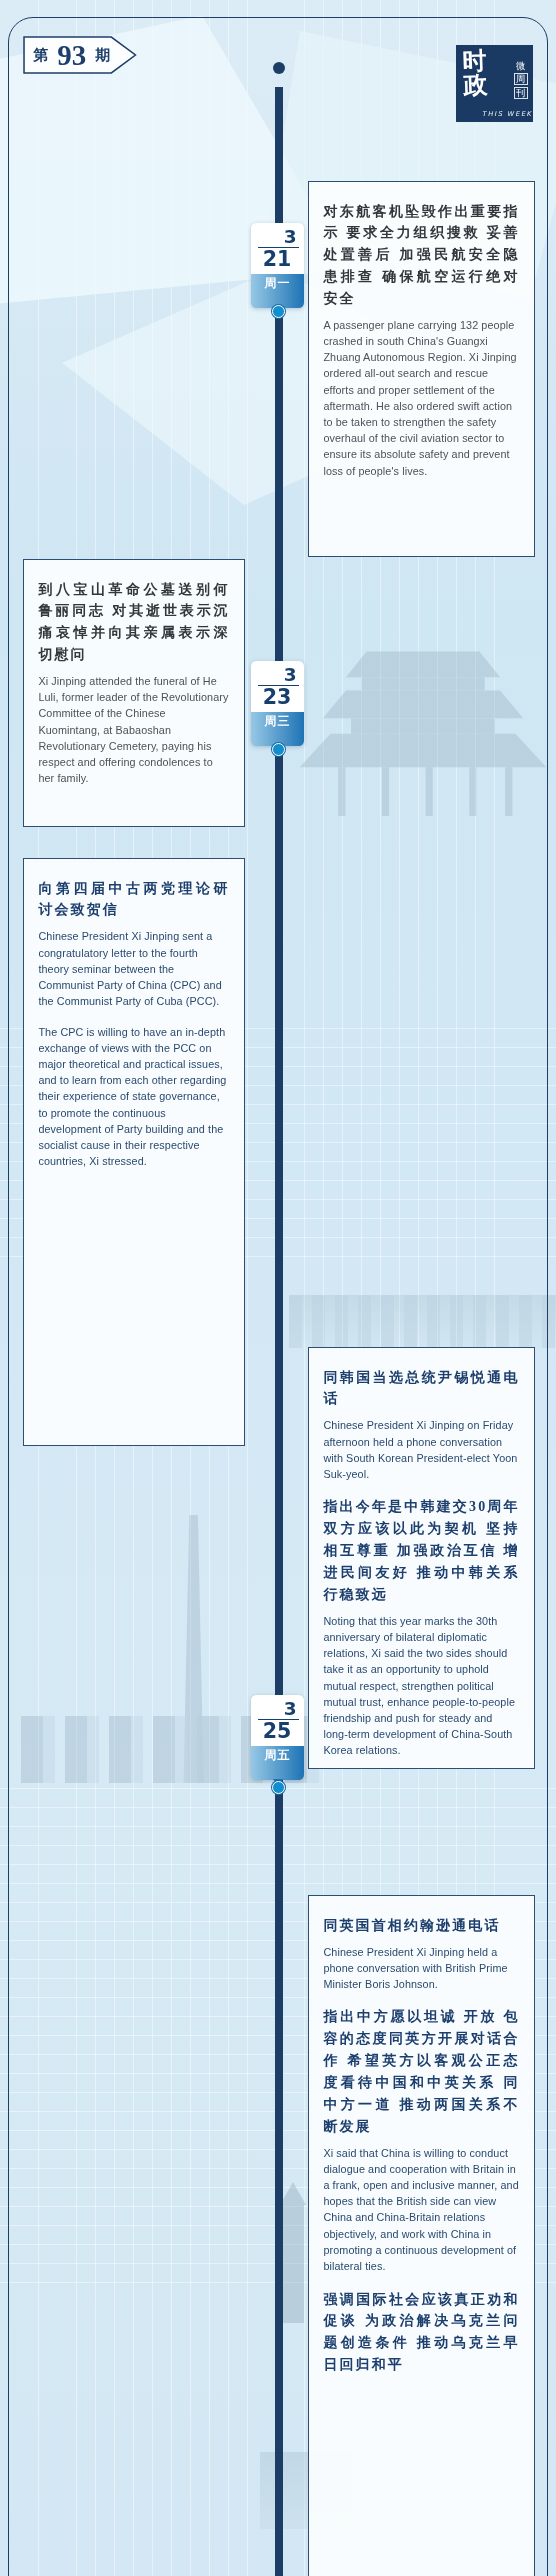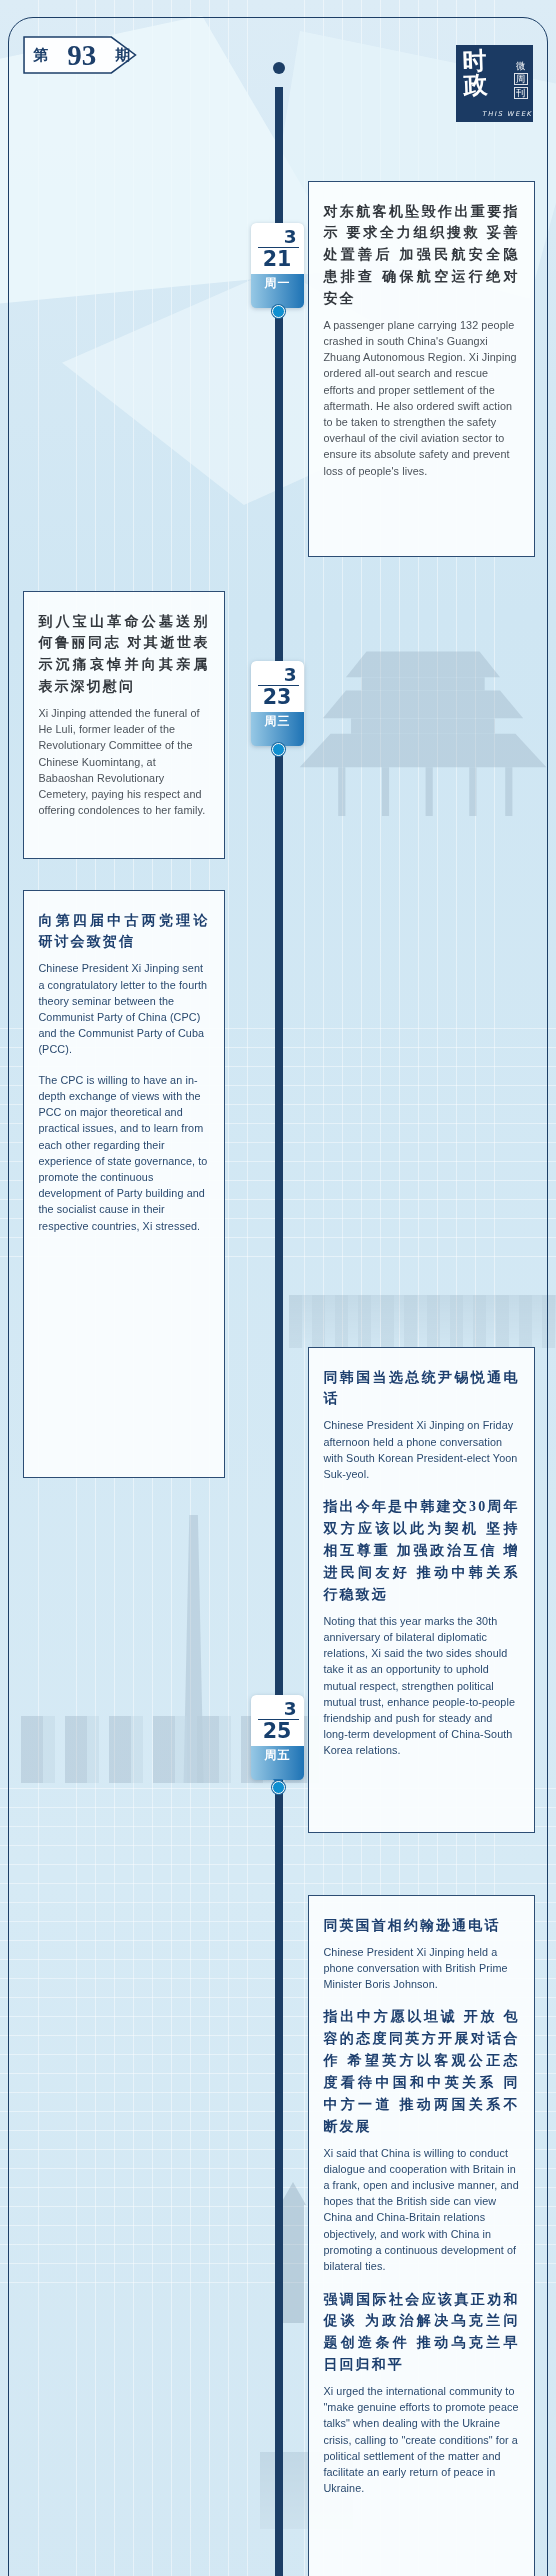--- a/index.html
+++ b/index.html
@@ -23,21 +23,21 @@
 
   
   .frame{position:absolute;left:8.2px;top:17px;width:538px;height:3370px;z-index:2;
          border:1.5px solid #1c3e66;border-radius:25px;pointer-events:none;}
 
   
   .issue{position:absolute;left:23px;top:36px;width:114px;height:38px;z-index:6;}
   .issue svg{position:absolute;inset:0;}
   .issue-text{position:absolute;inset:0;display:flex;align-items:center;padding-left:10.3px;color:#1d3f6a;}
   .issue-pre,.issue-suf{font-family:"Liberation Serif","DejaVu Serif",serif;font-size:15px;font-weight:bold;}
-  .issue-num{font-family:"Liberation Serif","DejaVu Serif",serif;font-size:29px;font-weight:bold;line-height:1;margin:0 19px;}
+  .issue-num{font-family:"Liberation Serif","DejaVu Serif",serif;font-size:29px;font-weight:bold;line-height:1;margin:0 9px;}
 
   
   .masthead{position:absolute;left:456px;top:45px;width:77px;height:77px;background:#1b3a63;z-index:6;color:#fff;}
   .mh-main{position:absolute;left:6.7px;top:4.1px;font-family:"Liberation Serif","DejaVu Serif",serif;
            font-weight:bold;font-size:24px;line-height:1.02;transform:rotate(-2deg);}
   .mh-side{position:absolute;right:5.2px;top:15.5px;display:flex;flex-direction:column;gap:2.1px;align-items:center;}
   .mh-side span{font-size:9.3px;line-height:1.1;}
   .mh-box{border:0.5px solid rgba(255,255,255,.85);padding:0 1.5px;}
   .mh-sub{position:absolute;bottom:3.6px;width:100%;text-align:right;font-size:6.7px;font-style:italic;
           letter-spacing:1.5px;color:#eef3f8;font-family:"DejaVu Sans",sans-serif;}
@@ -57,21 +57,21 @@
         color:#fff;font-size:12px;font-weight:bold;text-align:center;line-height:18.5px;letter-spacing:1px;}
   .dpointer{position:absolute;left:50%;transform:translateX(-50%);bottom:-6.7px;width:0;height:0;
             border:5.7px solid transparent;border-top:7.2px solid #1f72b2;border-bottom:none;}
   .dcircle{position:absolute;left:272px;width:13.4px;height:13.4px;border-radius:50%;background:#0f8fd0;
            border:1.5px solid #fff;box-shadow:0 0 0 1px #1d699f;box-sizing:border-box;z-index:6;width:13.4px;}
 
   
   .panel{position:absolute;background:rgba(250,253,254,.94);border:1px solid #2c4d74;box-sizing:border-box;
          padding:18.5px 14.4px;z-index:4;overflow:hidden;}
   .panel.right{left:308px;width:227px;}
-  .panel.left{left:23px;width:202px;margin-top:32px;}
+  .panel.left{left:23px;width:222px;}
   .panel h2{font-family:"Liberation Serif","DejaVu Serif",serif;font-weight:bold;font-size:14px;line-height:1.56;
             letter-spacing:2.1px;margin:0 0 7.2px;text-align:justify;}
   .panel p{font-size:10.8px;line-height:1.5;margin:0 0 14.4px;letter-spacing:0.1px;}
   .panel p:last-child{margin-bottom:0;}
   .ink h2{color:#32373d;} .ink p{color:#4a5159;}
   .navy h2{color:#1d3f6e;} .navy p{color:#29496e;}
 
   
   .photo{position:absolute;z-index:1;pointer-events:none;}
   .ph-temple{left:289px;top:631px;width:268px;height:185px;opacity:.34;}
@@ -192,30 +192,29 @@
     <h2>到八宝山革命公墓送别何鲁丽同志 对其逝世表示沉痛哀悼并向其亲属表示深切慰问</h2>
     <p>Xi Jinping attended the funeral of He Luli, former leader of the Revolutionary Committee of the Chinese Kuomintang, at Babaoshan Revolutionary Cemetery, paying his respect and offering condolences to her family.</p>
   </section>
 
   <section class="panel left navy" style="top:858px;height:588px">
     <h2>向第四届中古两党理论研讨会致贺信</h2>
     <p>Chinese President Xi Jinping sent a congratulatory letter to the fourth theory seminar between the Communist Party of China (CPC) and the Communist Party of Cuba (PCC).</p>
     <p>The CPC is willing to have an in-depth exchange of views with the PCC on major theoretical and practical issues, and to learn from each other regarding their experience of state governance, to promote the continuous development of Party building and the socialist cause in their respective countries, Xi stressed.</p>
   </section>
 
-  <section class="panel right navy" style="top:1347px;height:486px">
+  <section class="panel right navy" style="top:1347px;height:422px">
     <h2>同韩国当选总统尹锡悦通电话</h2>
     <p>Chinese President Xi Jinping on Friday afternoon held a phone conversation with South Korean President-elect Yoon Suk-yeol.</p>
     <h2>指出今年是中韩建交30周年 双方应该以此为契机 坚持相互尊重 加强政治互信 增进民间友好 推动中韩关系行稳致远</h2>
     <p>Noting that this year marks the 30th anniversary of bilateral diplomatic relations, Xi said the two sides should take it as an opportunity to uphold mutual respect, strengthen political mutual trust, enhance people-to-people friendship and push for steady and long-term development of China-South Korea relations.</p>
   </section>
 
   <section class="panel right navy" style="top:1895px;height:825px">
     <h2>同英国首相约翰逊通电话</h2>
     <p>Chinese President Xi Jinping held a phone conversation with British Prime Minister Boris Johnson.</p>
     <h2>指出中方愿以坦诚 开放 包容的态度同英方开展对话合作 希望英方以客观公正态度看待中国和中英关系 同中方一道 推动两国关系不断发展</h2>
     <p>Xi said that China is willing to conduct dialogue and cooperation with Britain in a frank, open and inclusive manner, and hopes that the British side can view China and China-Britain relations objectively, and work with China in promoting a continuous development of bilateral ties.</p>
     <h2>强调国际社会应该真正劝和促谈 为政治解决乌克兰问题创造条件 推动乌克兰早日回归和平</h2>
-    <p>Xi urged the international community to "make genuine efforts to promote peace talks" when dealing with the Ukraine crisis, calling to "create conditions" for a political settlement of the matter and facilitate an early return of peace in Ukraine.</p>
   </section>
 
 </div>
 
 
 </body></html>

